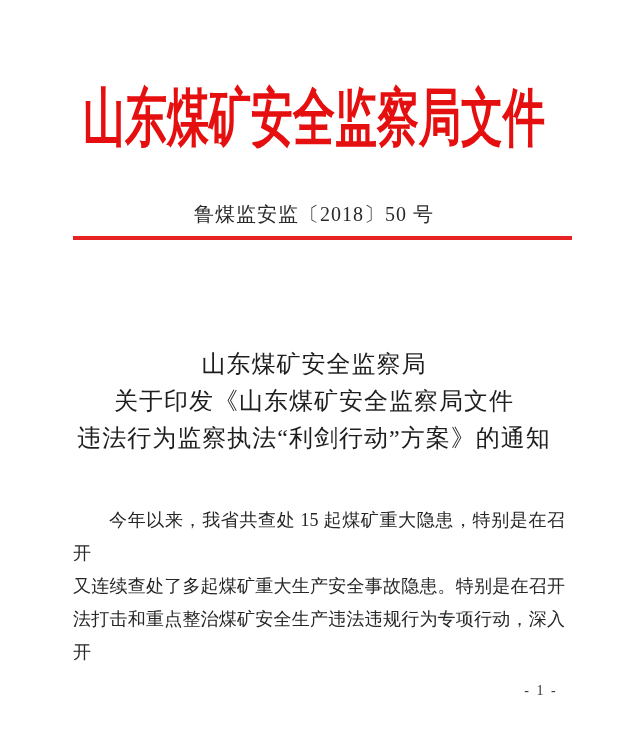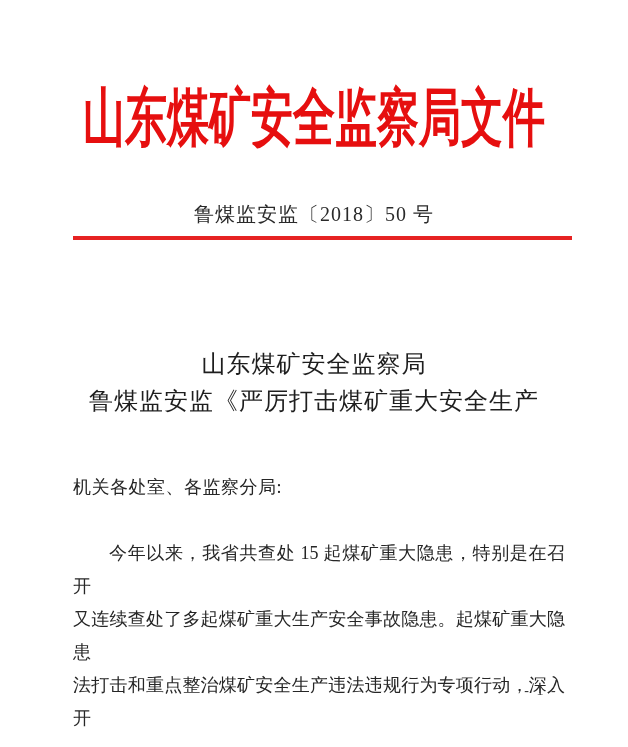--- a/index.html
+++ b/index.html
@@ -109,26 +109,26 @@
 <div class="page">
 
   <div class="agency-banner">山东煤矿安全监察局文件</div>
 
   <div class="doc-number">鲁煤监安监〔2018〕50 号</div>
 
   <div class="red-rule"></div>
 
   <div class="doc-title">
     <div class="title-line">山东煤矿安全监察局</div>
-    <div class="title-line">鲁煤监安监《严厉打击煤矿重大安全生产</div>
+    <div class="title-line">关于印发《山东煤矿安全监察局文件</div>
+    <div class="title-line">违法行为监察执法“利剑行动”方案》的通知</div>
   </div>
 
   <div class="content">
-    <div class="salutation">机关各处室、各监察分局:</div>
     <div class="body-line indent-first">今年以来，我省共查处 15 起煤矿重大隐患，特别是在召开</div>
-    <div class="body-line">又连续查处了多起煤矿重大生产安全事故隐患。起煤矿重大隐患</div>
+    <div class="body-line">又连续查处了多起煤矿重大生产安全事故隐患。特别是在召开</div>
     <div class="body-line">法打击和重点整治煤矿安全生产违法违规行为专项行动，深入开</div>
 
   </div>
 
   <div class="page-number">- 1 -</div>
 
 </div>
 
 </body></html>

